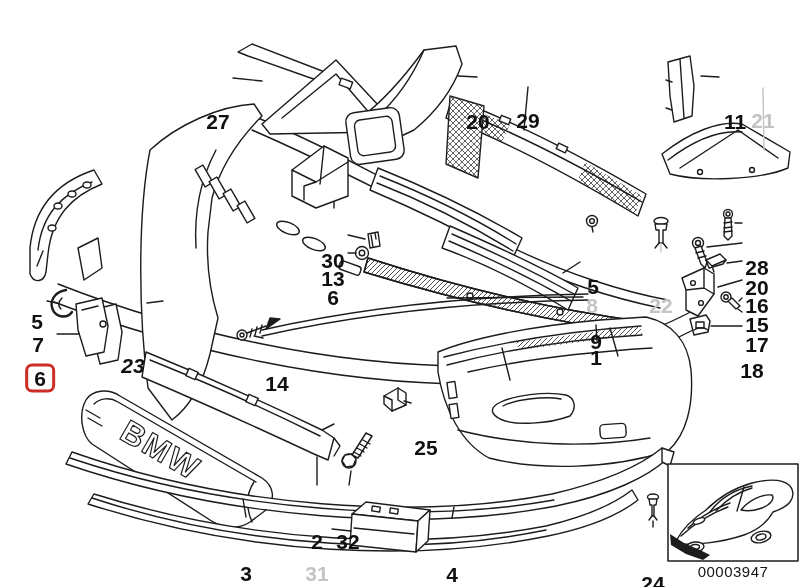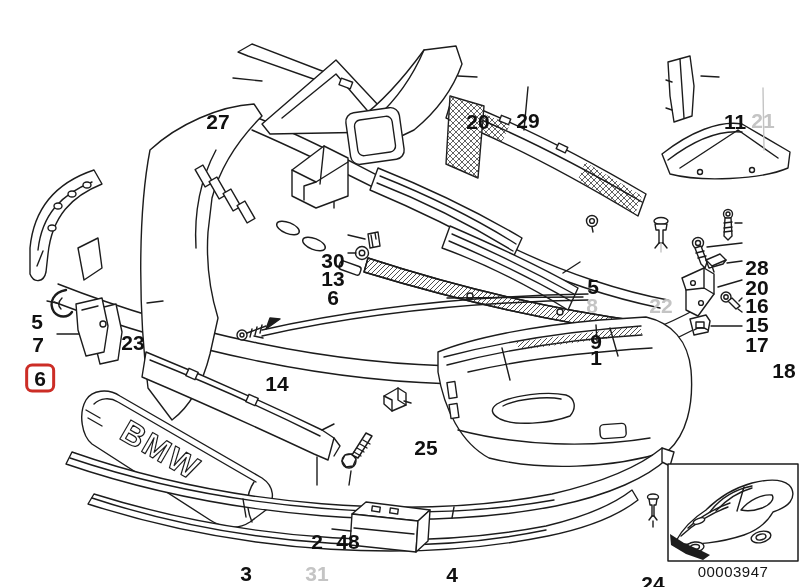--- a/index.html
+++ b/index.html
@@ -340,29 +340,29 @@
       <div class="callout dimmed" style="left: 592px; top: 261px;">8</div>
       <div class="callout" style="left: 596px; top: 297px;">9</div>
       <div class="callout" style="left: 593px; top: 242px;">5</div>
       <div class="callout" style="left: 735px; top: 77px;">11</div>
       <div class="callout" style="left: 333px; top: 253px;">6</div>
       <div class="callout" style="left: 333px; top: 234px;">13</div>
       <div class="callout" style="left: 277px; top: 339px;">14</div>
       <div class="callout" style="left: 757px; top: 280px;">15</div>
       <div class="callout" style="left: 757px; top: 261px;">16</div>
       <div class="callout" style="left: 757px; top: 300px;">17</div>
-      <div class="callout" style="left: 784px; top: 326px;">18</div>
+      <div class="callout" style="left: 752px; top: 326px;">18</div>
       <div class="callout" style="left: 757px; top: 243px;">20</div>
       <div class="callout" style="left: 478px; top: 77px;">20</div>
       <div class="callout dimmed" style="left: 763px; top: 76px;">21</div>
       <div class="callout dimmed" style="left: 661px; top: 261px;">22</div>
-      <div class="callout" style="left: 133px; top: 298px;">23</div>
+      <div class="callout" style="left: 133px; top: 321px; font-style: italic;">23</div>
       <div class="callout" style="left: 653px; top: 539px;">24</div>
       <div class="callout" style="left: 426px; top: 403px;">25</div>
-      <div class="callout" style="left: 348px; top: 497px;">48</div>
+      <div class="callout" style="left: 348px; top: 497px;">32</div>
       <div class="callout" style="left: 218px; top: 77px;">27</div>
       <div class="callout" style="left: 757px; top: 223px;">28</div>
       <div class="callout" style="left: 528px; top: 76px;">29</div>
       <div class="callout" style="left: 333px; top: 216px;">30</div>
       <div class="callout dimmed" style="left: 317px; top: 529px;">31</div>
     </div>
 
 <div class="doc-number">00003947</div>
 
 </div>

